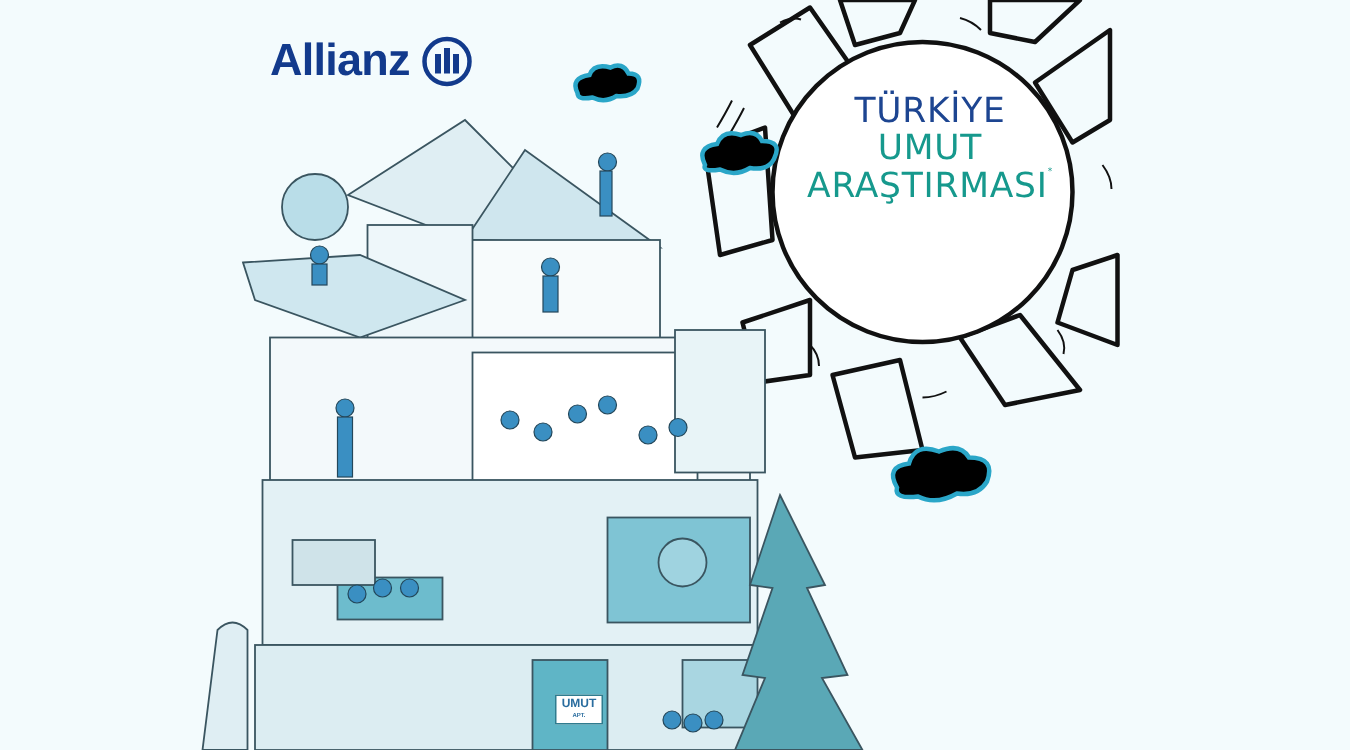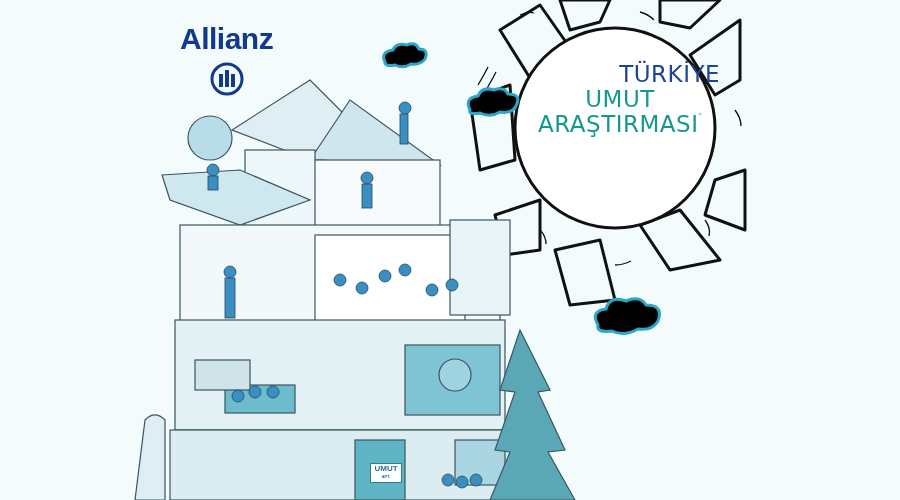--- a/index.html
+++ b/index.html
@@ -1,22 +1,22 @@
 <!DOCTYPE html>
 <html><head>
 <meta charset="utf-8">
 <style>
   html,body{margin:0;padding:0;}
   body{width:900px;height:500px;overflow:hidden;background:#f3fbfd;position:relative;font-family:"Liberation Sans",sans-serif;}
   .stage{position:absolute;left:0;top:0;width:900px;height:500px;}
-  .logo{position:absolute;left:180px;top:24px;display:flex;align-items:center;gap:8px;flex-direction:column;}
+  .logo{position:absolute;left:180px;top:24px;display:flex;align-items:center;gap:8px;}
   .logo-text{font-family:"Liberation Sans",sans-serif;font-weight:700;font-size:30px;color:#123a8c;letter-spacing:-0.5px;line-height:1;}
   .logo-mark{width:34px;height:34px;}
   .title{position:absolute;left:520px;top:62px;width:200px;text-align:center;font-family:"DejaVu Sans",sans-serif;line-height:1.08;}
-  .title .l1{font-size:23px;color:#1d4591;font-weight:500;letter-spacing:0.5px;display:block;text-align:right;}
+  .title .l1{font-size:23px;color:#1d4591;font-weight:500;letter-spacing:0.5px;display:block;}
   .title .l2,.title .l3{font-size:23px;color:#16998d;font-weight:500;letter-spacing:0.5px;display:block;}
   .title .sup{font-size:6px;vertical-align:top;color:#16998d;}
   .apt-sign{position:absolute;left:370px;top:463px;width:30px;height:18px;background:#fff;border:1px solid #2f7c8f;text-align:center;font-size:8px;font-weight:700;color:#2a6d9f;line-height:10px;}
   .apt-sign small{display:block;font-size:4px;line-height:5px;color:#2a6d9f;}
 </style>
 </head>
 <body>
 
 <div class="stage">
   <svg width="900" height="500" viewBox="0 0 900 500" style="position:absolute;left:0;top:0;">

